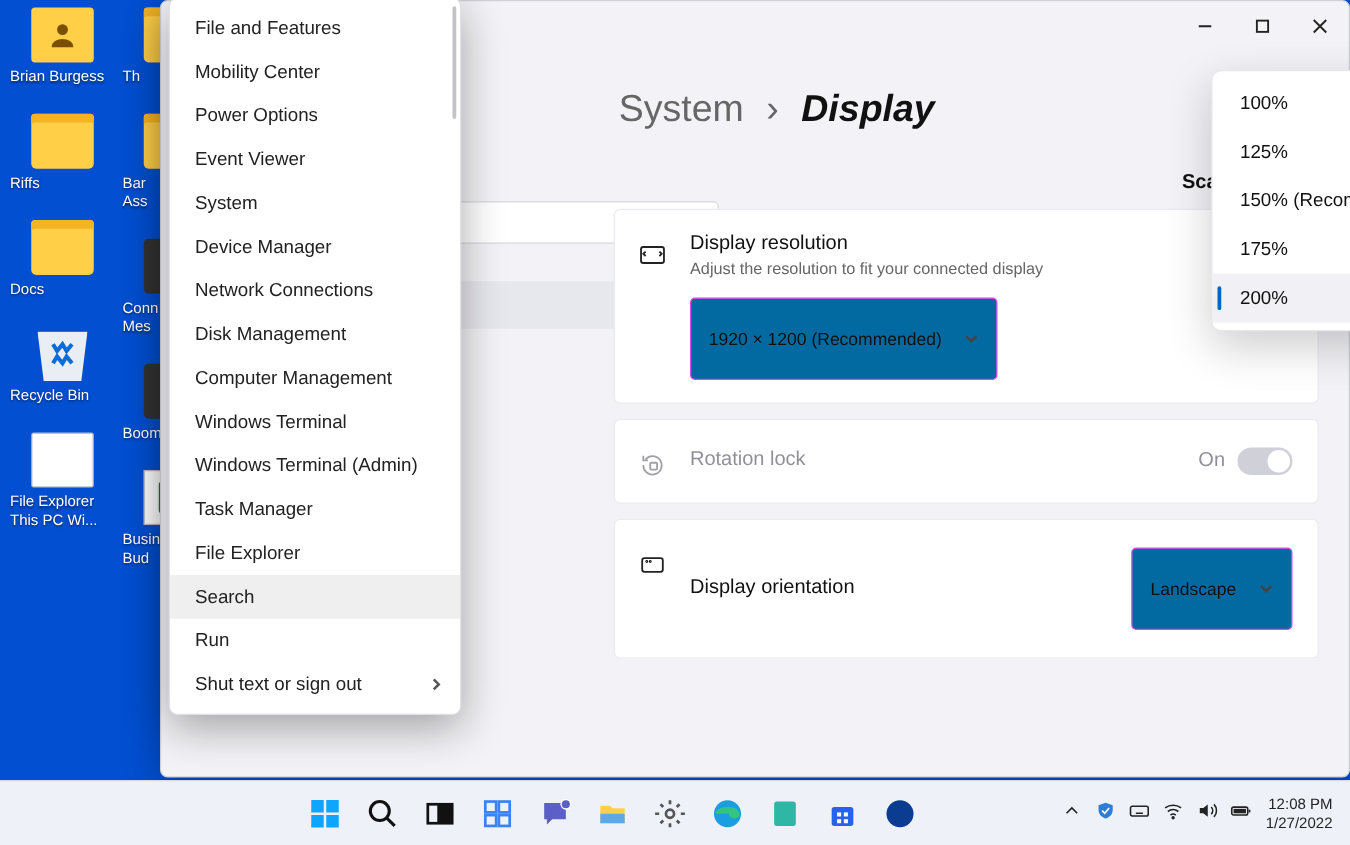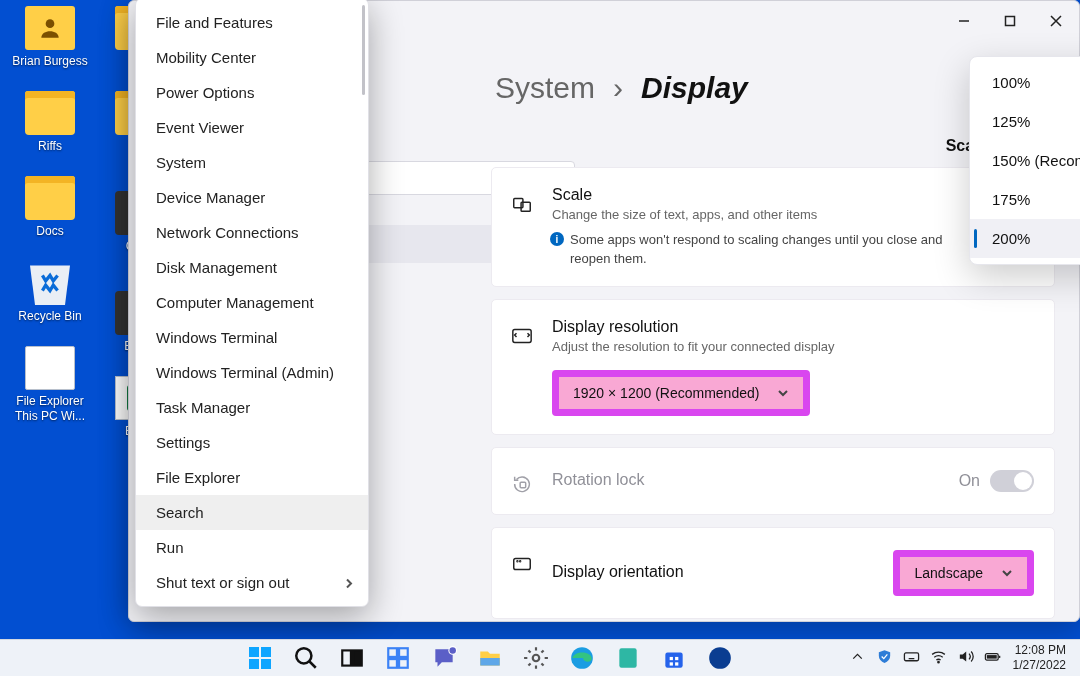--- a/index.html
+++ b/index.html
@@ -5,21 +5,21 @@
   * { box-sizing: border-box; margin: 0; padding: 0; }
   body {
     width: 1080px; height: 676px;
     font-family: "Segoe UI", Arial, sans-serif;
     background: #024fd1;
     position: relative; overflow: hidden;
     color: #000;
   }
   
   .desktop { position: absolute; inset: 0; padding: 8px 10px; }
-  .deskcol { position: absolute; top: 6px; width: 84px; text-align: center; }
+  .deskcol { position: absolute; top: 6px; width: 84px; }
   .deskcol.c1 { left: 8px; }
   .deskcol.c2 { left: 98px; }
   .deskitem { margin-bottom: 22px; }
   .deskitem .ic { width: 50px; height: 44px; margin: 0 auto 4px; position: relative; }
   .folder { background:#ffcf47; border-radius:3px 3px 4px 4px; box-shadow: inset 0 7px 0 #f3b424; }
   .user { background:#ffcf47; border-radius:3px; display:flex;align-items:center;justify-content:center; }
   .user svg { width:26px;height:26px;fill:#7a4f00;}
   .trash { background:#e9eef5; border-radius:5px; clip-path: polygon(10% 10%,90% 10%,80% 100%,20% 100%); display:flex;align-items:center;justify-content:center;}
   .trash svg{width:26px;height:26px;stroke:#0a6cd8;fill:none;stroke-width:3;}
   .page { background:#fff; border:1px solid #b8c0cc; border-radius:2px; }
@@ -45,21 +45,21 @@
   .breadcrumb b{color:#111;font-weight:600;font-style:italic;}
   .section-h{font-size:16px;font-weight:600;color:#111;margin-top:32px;margin-bottom:12px;padding-left:4px;text-align:right;}
   .card{background:#fff;border:1px solid #eceaf0;border-radius:5px;padding:18px 20px 18px 60px;position:relative;margin-bottom:12px;}
   .card .lead{font-size:16px;color:#111;margin-bottom:2px;}
   .card .sub{font-size:13px;color:#666;line-height:18px;max-width:420px;}
   .note{font-size:13px;color:#444;line-height:19px;max-width:400px;margin-top:6px;padding-left:18px;position:relative;}
   .note .info{position:absolute;left:-2px;top:2px;width:14px;height:14px;border-radius:50%;background:#0067c0;color:#fff;font-size:10px;display:flex;align-items:center;justify-content:center;font-weight:bold;}
   .card .glyph{position:absolute;left:18px;top:24px;width:24px;height:24px;display:flex;align-items:center;justify-content:center;color:#222;}
   .card .glyph svg{width:22px;height:22px;stroke:currentColor;fill:none;stroke-width:1.6;}
 
-  .select{display:inline-flex;align-items:center;gap:18px;background:#f9a8d4;border:7px solid #d946ef;border-radius:4px;padding:8px 14px;font-size:14px;color:#111;margin-top:14px;}
+  .select{display:inline-flex;align-items:center;gap:18px;background:#0369a1;border:1px solid #d946ef;border-radius:4px;padding:24px 14px;font-size:14px;color:#111;margin-top:14px;}
   .select svg{width:12px;height:12px;stroke:#444;fill:none;stroke-width:2;}
 
   .orient{display:flex;align-items:center;justify-content:space-between;padding:22px 20px 22px 60px;}
   .orient .select{margin-top:0;}
 
   .rot{display:flex;align-items:center;justify-content:space-between;padding:22px 20px 22px 60px;color:#909098;}
   .toggle{display:flex;align-items:center;gap:10px;}
   .switch{width:44px;height:22px;border-radius:12px;background:#d0d0d8;position:relative;}
   .switch::after{content:"";position:absolute;right:2px;top:2px;width:18px;height:18px;border-radius:50%;background:#fff;}
 
@@ -82,21 +82,21 @@
     box-shadow:0 10px 34px rgba(0,0,0,.33);padding:6px 0;border:1px solid #e0e0e6;z-index:40;}
   .ctxmenu .mi{padding:9px 20px;font-size:15px;color:#222;position:relative;}
   .ctxmenu .mi.hover{background:#efefef;}
   .ctxmenu .mi .chev{position:absolute;right:14px;top:50%;transform:translateY(-50%);}
   .ctxmenu .mi .chev svg{width:10px;height:10px;stroke:#555;fill:none;stroke-width:2;}
   .ctxmenu .thumb{position:absolute;right:3px;top:6px;width:3px;height:90px;background:#c2c2c8;border-radius:2px;}
   .cursor{position:absolute;width:14px;height:18px;}
   .cursor svg{width:14px;height:18px;}
 
   
-  .taskbar{position:absolute;left:0;right:0;bottom:0;height:37px;background:#eef2f8;border-top:1px solid #d4d9e2;display:flex;align-items:center;z-index:50;}
+  .taskbar{position:absolute;left:0;right:0;bottom:0;height:52px;background:#eef2f8;border-top:1px solid #d4d9e2;display:flex;align-items:center;z-index:50;}
   .tb-center{position:absolute;left:50%;transform:translateX(-50%);display:flex;gap:6px;}
   .tb-center{left:50%;}
   .tb-center{left:490px;transform:translateX(-50%);}
   .tbic{width:40px;height:40px;display:flex;align-items:center;justify-content:center;border-radius:4px;}
   .tbic svg{width:26px;height:26px;}
   .tb-right{margin-left:auto;display:flex;align-items:center;gap:12px;padding-right:14px;}
   .tb-right .sys{display:flex;gap:10px;align-items:center;color:#222;}
   .tb-right .sys svg{width:17px;height:17px;stroke:#222;fill:none;stroke-width:1.8;}
   .clock{text-align:right;font-size:12px;line-height:15px;color:#222;}
 
@@ -196,34 +196,20 @@
   <div class="navrow"></div>
 
   <div class="content">
     <div class="breadcrumb">
       <span>System</span>
       <span>›</span>
       <b>Display</b>
     </div>
     <div class="section-h">Scale &amp; layout</div>
 
-    <div class="card">
-      <div class="glyph">
-          <svg viewBox="0 0 24 24">
-            <rect x="3" y="6" width="10" height="10" rx="1"></rect>
-            <rect x="11" y="10" width="10" height="10" rx="1"></rect>
-          </svg>
-        </div>
-      <div class="lead">Scale</div>
-      <div class="sub">Change the size of text, apps, and other items</div>
-      <div class="note">
-        <span class="info">i</span>
-        <span>Some apps won't respond to scaling changes until you close and reopen them.</span>
-      </div>
-    </div>
 
     <div class="card">
       <div class="glyph">
           <svg viewBox="0 0 24 24">
             <rect x="2" y="5" width="20" height="14" rx="2"></rect>
             <path d="M6 9l-2 2 2 2M18 9l2 2-2 2"></path>
           </svg>
         </div>
       <div class="lead">Display resolution</div>
       <div class="sub">Adjust the resolution to fit your connected display</div>
@@ -286,21 +272,20 @@
   <div class="mi">Power Options</div>
   <div class="mi">Event Viewer</div>
   <div class="mi">System</div>
   <div class="mi">Device Manager</div>
   <div class="mi">Network Connections</div>
   <div class="mi">Disk Management</div>
   <div class="mi">Computer Management</div>
   <div class="mi">Windows Terminal</div>
   <div class="mi">Windows Terminal (Admin)</div>
   <div class="mi">Task Manager</div>
-  <div class="mi">Settings</div>
   <div class="mi">File Explorer</div>
   <div class="mi hover">Search</div>
   <div class="mi">Run</div>
   <div class="mi">
     <span>Shut text or sign out</span>
     <span class="chev"><svg viewBox="0 0 10 10">
           <path d="M3 1l4 4-4 4"></path>
         </svg></span>
   </div>
 </div>

